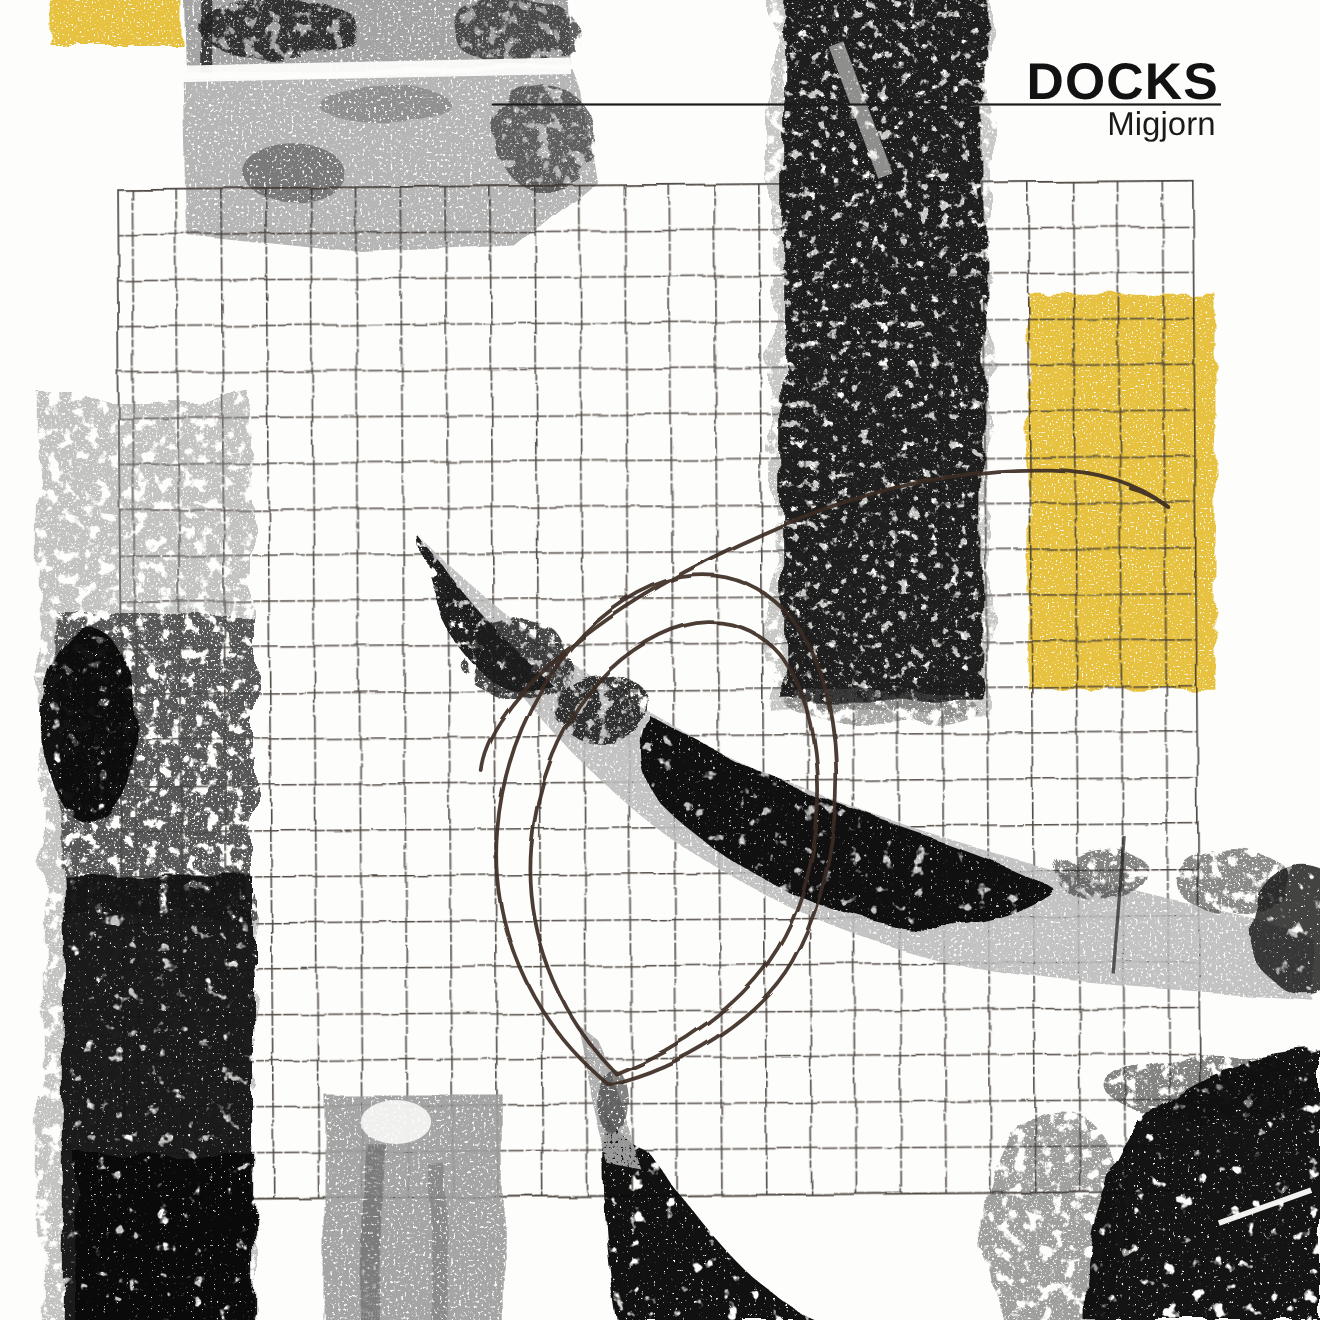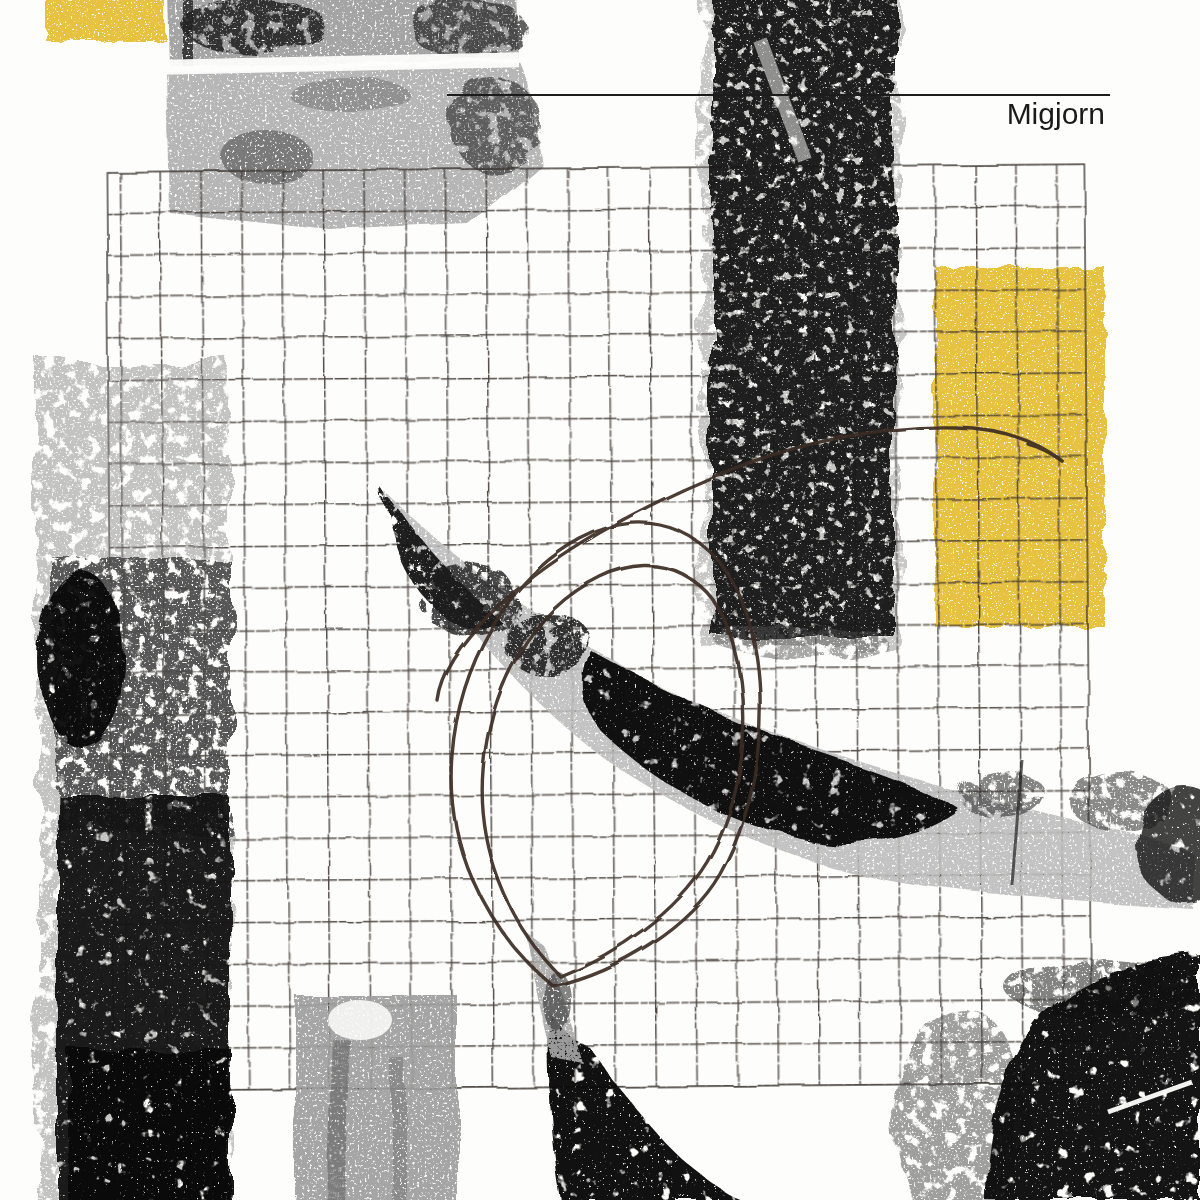--- a/index.html
+++ b/index.html
@@ -174,15 +174,16 @@
 
     <g fill="none" stroke-linecap="round" stroke-width="3.4" opacity="0.92" filter="url(#pencil)" stroke="#3c2d24">
       <path d="M1062 461 C1035 440 1000 428 955 427 C880 425 800 443 735 468 C640 505 550 556 492 612 C458 645 440 675 437 700"></path>
       <path d="M553 986 C480 925 445 840 452 755 C459 665 508 578 580 539 C650 501 720 532 746 612 C771 690 763 798 720 874 C690 926 620 970 553 986 Z"></path>
       <path d="M560 976 C505 920 477 845 483 770 C490 685 532 610 600 577 C660 548 715 575 734 645 C753 715 744 800 707 862 C676 913 618 953 560 976 Z"></path>
       <path d="M1062 461 C1050 452 1040 447 1028 444"></path>
     </g>
   </svg>
 
   <div class="title-rule"></div>
+  <div class="title">DOCKS</div>
   <div class="artist">Migjorn</div>
 
 </div>
 
 </body></html>

